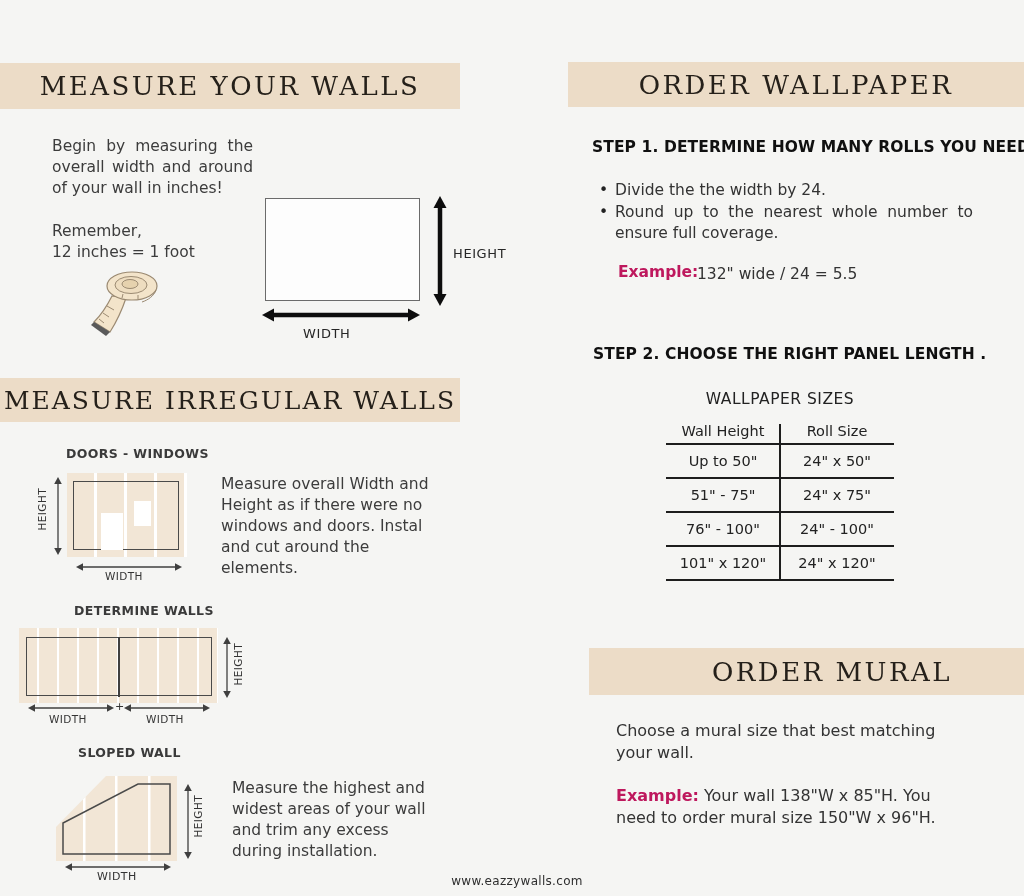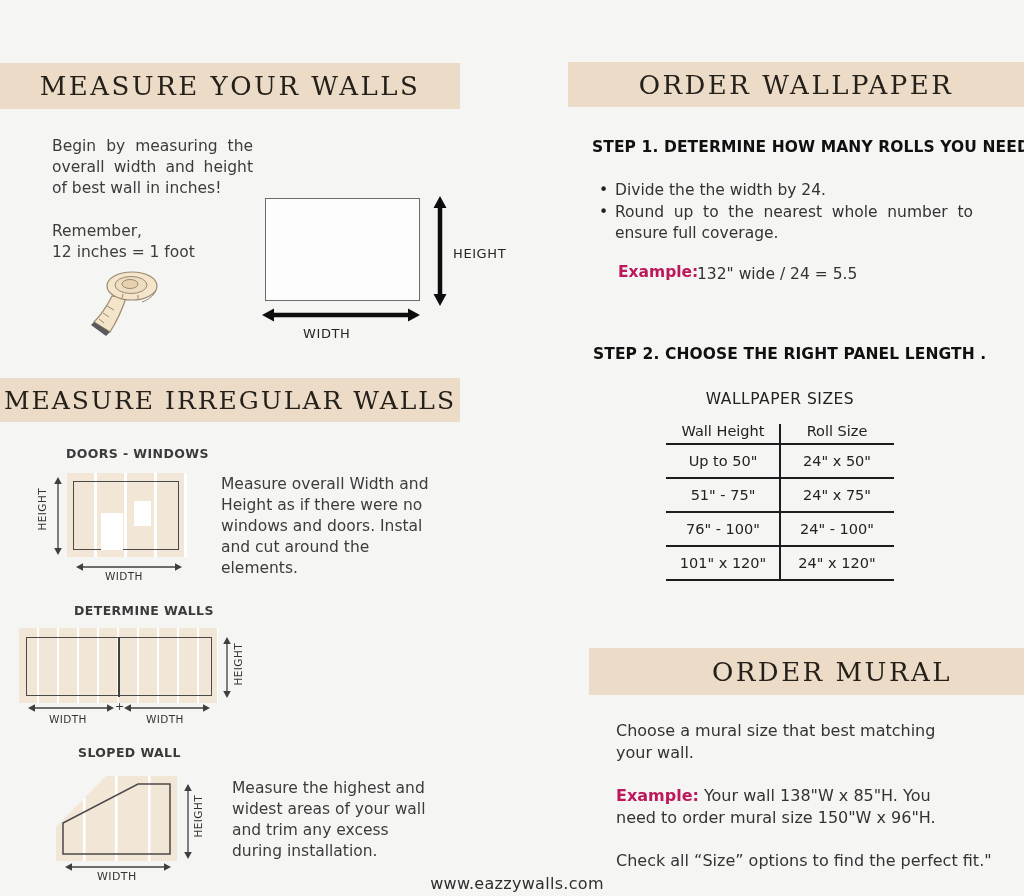--- a/index.html
+++ b/index.html
@@ -35,32 +35,32 @@
   .t-row{display:flex;height:32px;align-items:center;border-bottom:2px solid #1d1d1d;}
   .t-head{display:flex;height:24px;align-items:center;border-bottom:2px solid #1d1d1d;font-size:14.5px;}
   .t-cell{width:114px;text-align:center;}
   .t-divider{position:absolute;left:113px;top:5px;width:2px;height:156px;background:#1d1d1d;}
   .mural-txt{font-size:16px;line-height:21.5px;color:#333;}
   .wall-rect{background:#fdfdfd;border:1px solid #6b6b6b;}
   .panelbg-doors{background:repeating-linear-gradient(90deg,#f2e6d6 0px,#f2e6d6 27.5px,#ffffff 27.5px,#ffffff 30px);}
   .panelbg-multi{background:repeating-linear-gradient(90deg,#f2e6d6 0px,#f2e6d6 18px,#ffffff 18px,#ffffff 20px);}
   .outline-box{border:1.5px solid #4a4a4a;background:transparent;}
   .white-box{background:#ffffff;}
-  .footer-txt{font-size:16px;color:#2e2e2e;letter-spacing:.3px;}
+  .footer-txt{font-size:12px;color:#2e2e2e;letter-spacing:.3px;}
 </style>
 </head>
 <body>
 
 <div id="canvas">
 
   <div class="abs band" style="left:0;top:63px;width:460px;height:46px;">
     <div class="band-title" style="font-size:26px;letter-spacing:2.5px;">MEASURE YOUR WALLS</div>
   </div>
 
-  <div class="abs body-txt justify" style="left:52px;top:136px;width:201px;">Begin by measuring the overall width and height of best wall in inches!</div>
+  <div class="abs body-txt justify" style="left:52px;top:136px;width:201px;">Begin by measuring the overall width and around of your wall in inches!</div>
 
   <div class="abs body-txt pre" style="left:52px;top:221px;width:210px;">Remember,
 12 inches = 1 foot</div>
 
   <svg class="abs" style="left:86px;top:264px;" width="84" height="72" viewBox="0 0 84 72">
     <path d="M26,32 C20,44 14,52 8,58 L24,68 C31,57 36,46 40,34 Z" fill="#f3e4ca" stroke="#9b8a72" stroke-width="1.2"></path>
     <polygon points="8,58 24,68 20,72 5,61" fill="#5a5a5a"></polygon>
     <line x1="21" y1="42" x2="28" y2="46" stroke="#9b8a72" stroke-width="1"></line>
     <line x1="17" y1="49" x2="23" y2="53" stroke="#9b8a72" stroke-width="1"></line>
     <line x1="13" y1="55" x2="18" y2="59" stroke="#9b8a72" stroke-width="1"></line>
@@ -221,17 +221,16 @@
   <div class="abs band" style="left:589px;top:648px;width:486px;height:47px;text-align:center;">
     <div class="band-title" style="font-size:26px;letter-spacing:2.5px;">ORDER MURAL</div>
   </div>
 
   <div class="abs mural-txt" style="left:616px;top:720px;width:352px;">Choose a mural size that best matching your wall.</div>
 
   <div class="abs mural-txt" style="left:616px;top:785px;width:358px;">
     <span class="b" style="margin-right:5px;">Example:</span><span>Your wall 138"W x 85"H. You need to order mural size 150"W x 96"H.</span>
   </div>
 
-  <div class="abs mural-txt" style="left:616px;top:850px;width:390px;">Check all “Size” options to find the perfect fit."</div>
 
   <div class="abs footer-txt" style="left:417px;top:874px;width:200px;text-align:center;">www.eazzywalls.com</div>
 
 </div>
 
 </body></html>

